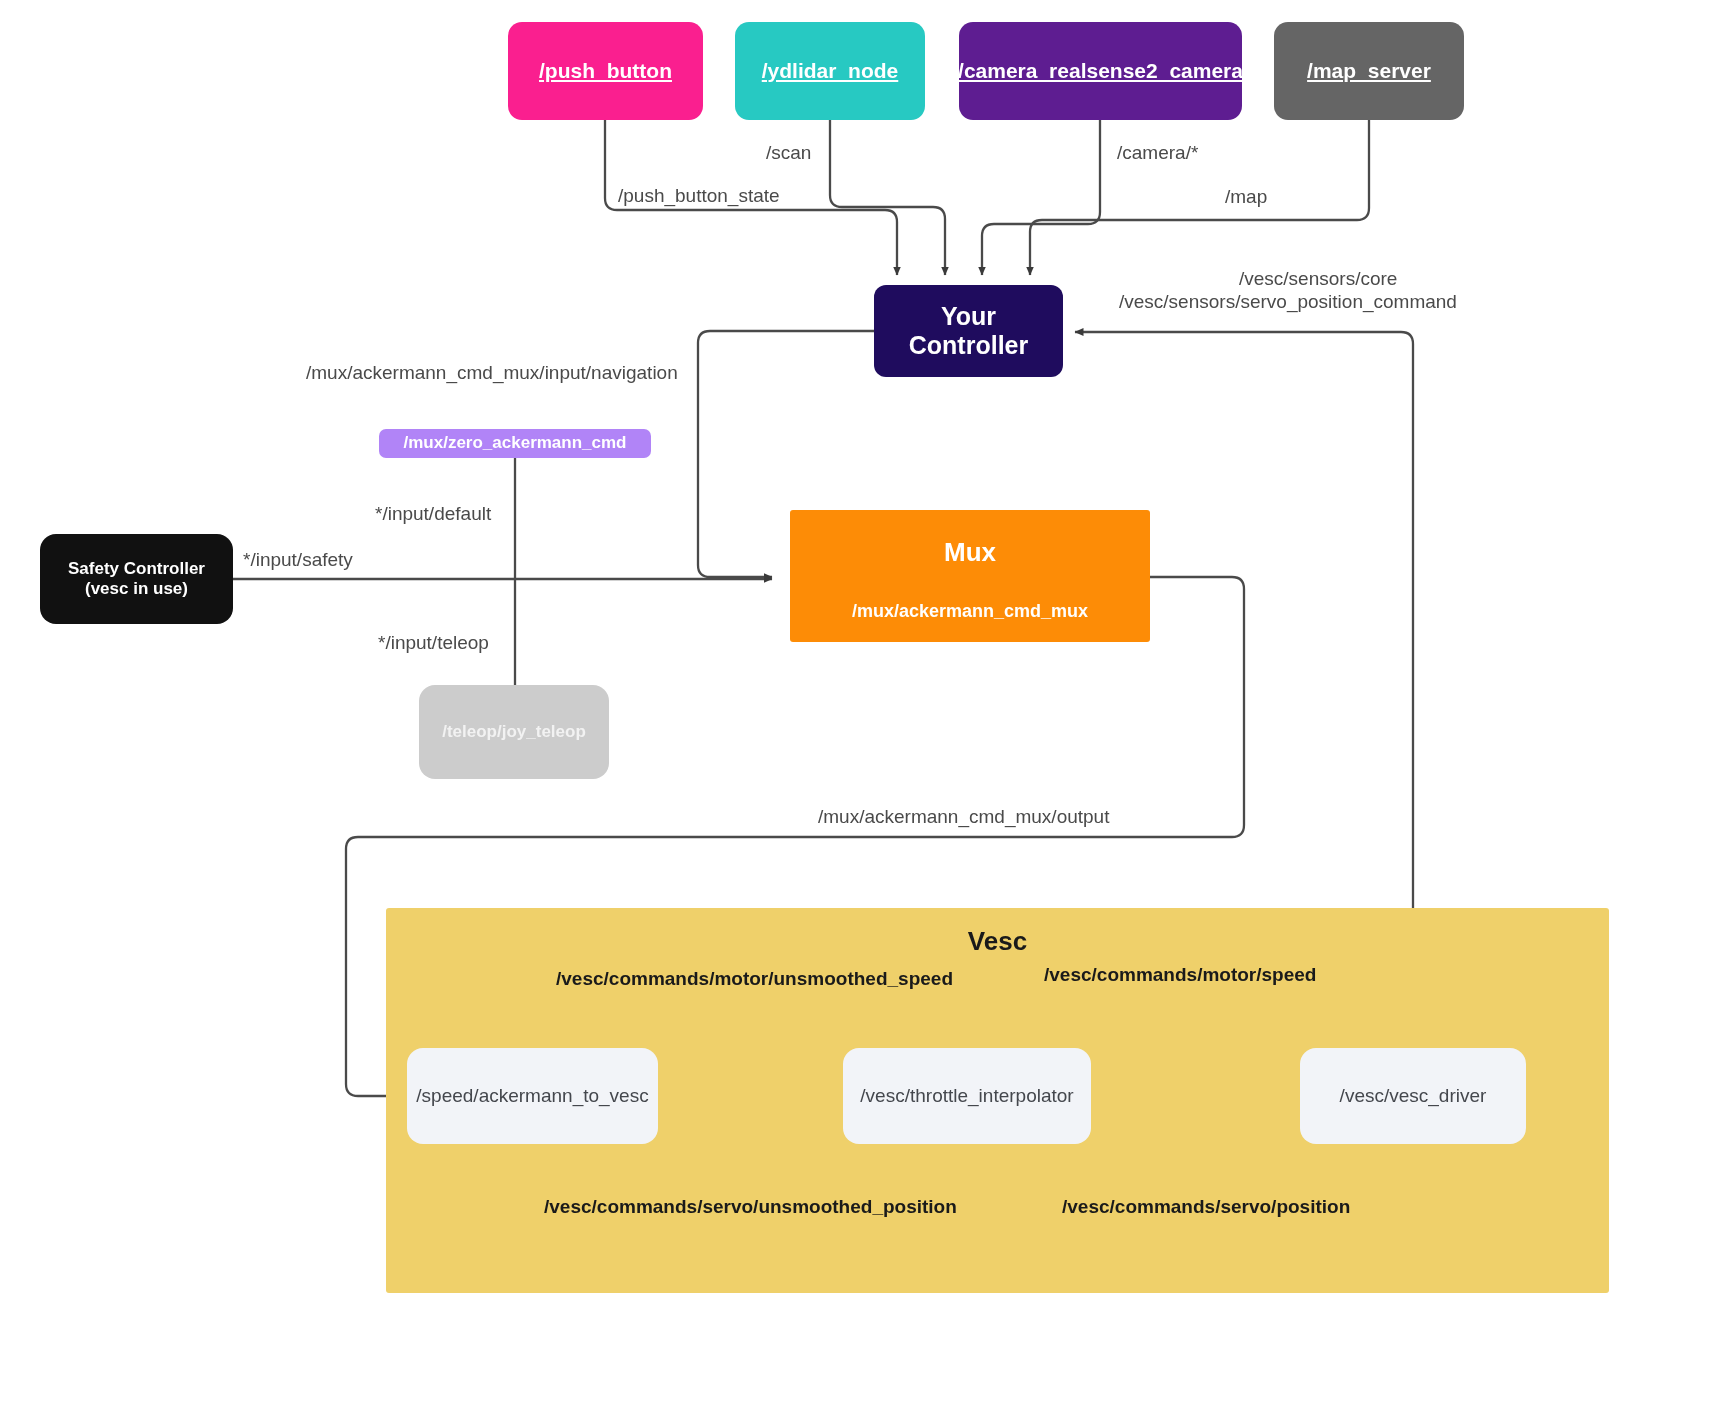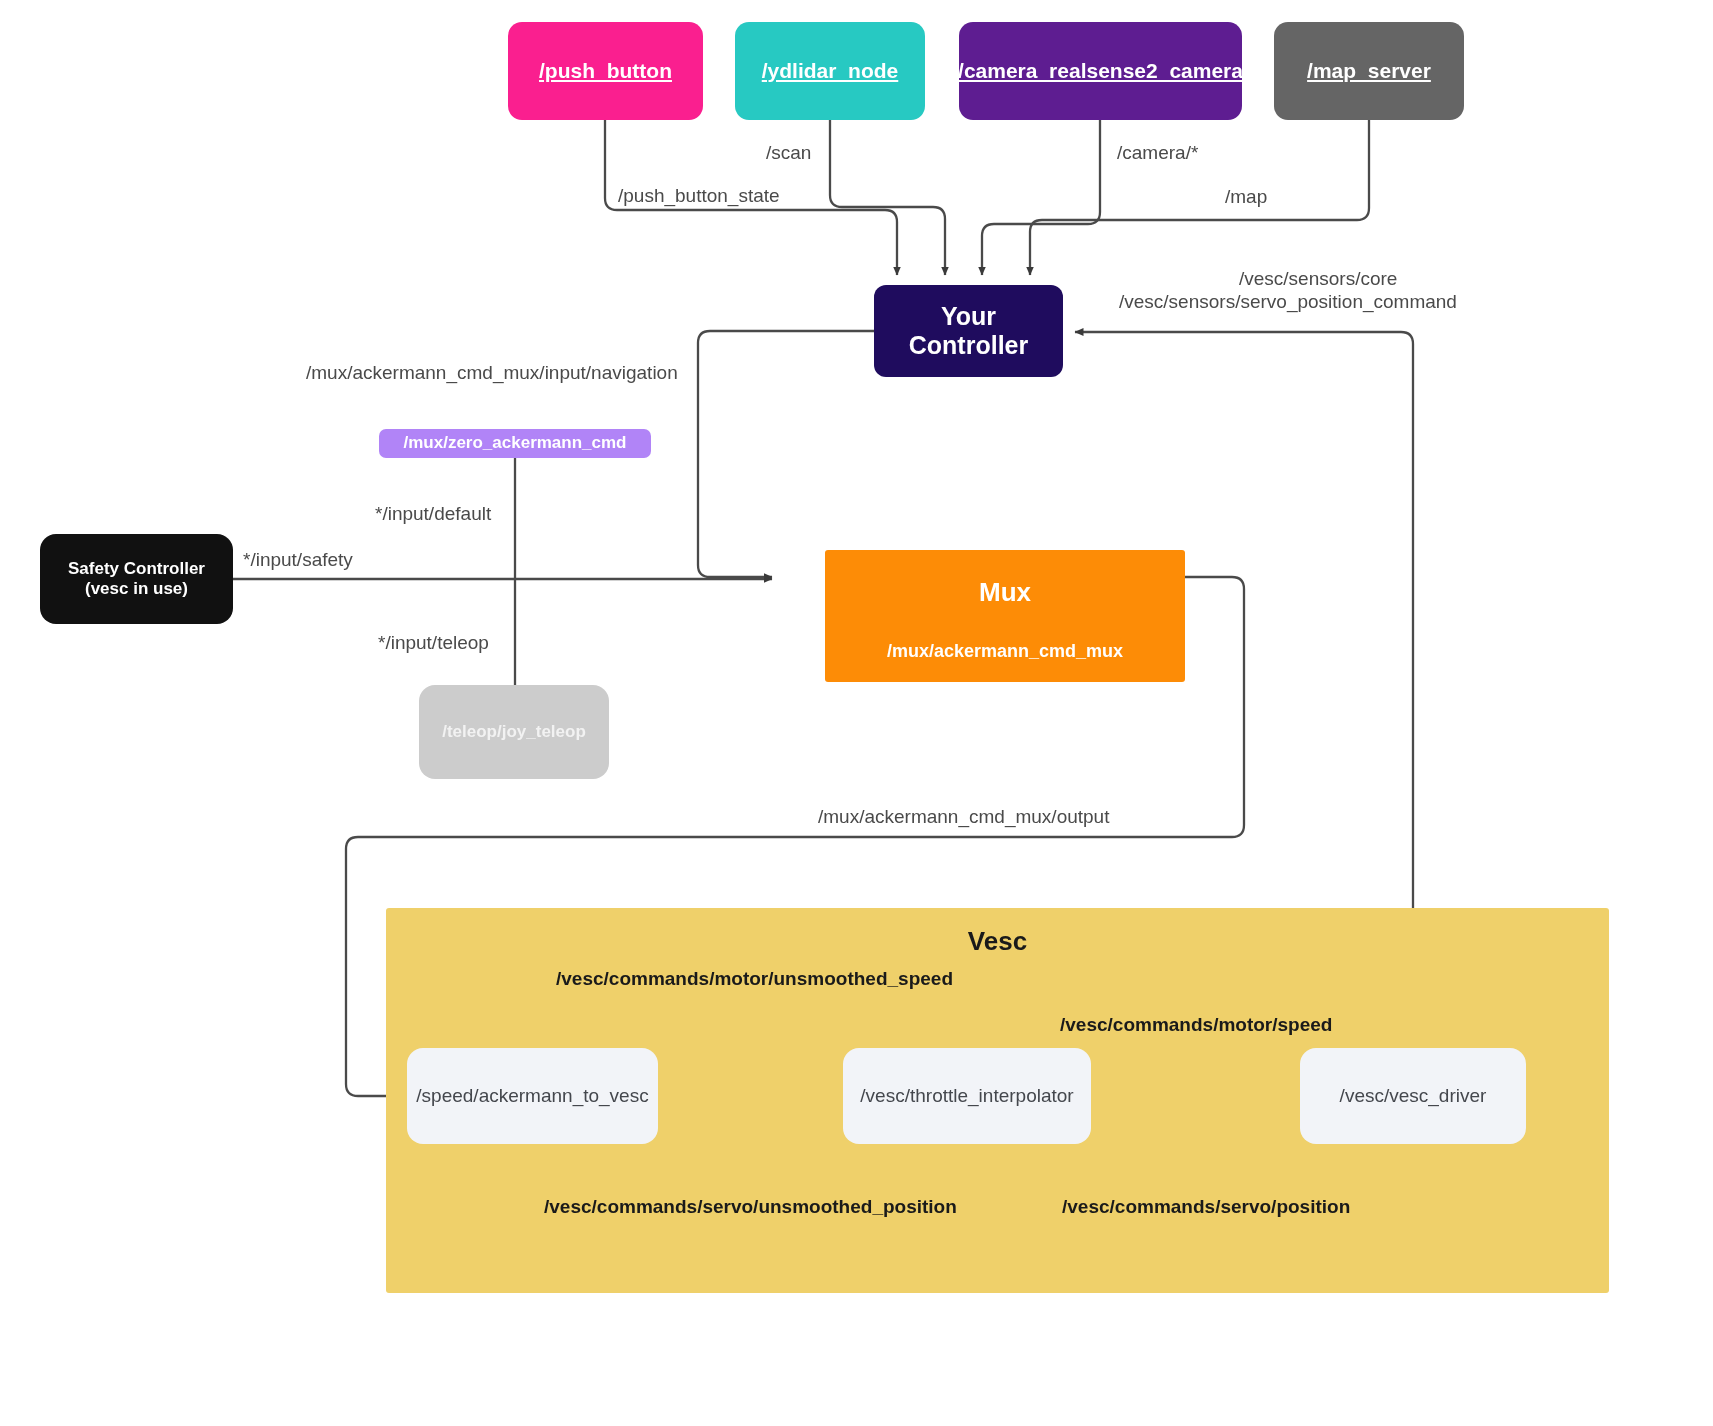--- a/index.html
+++ b/index.html
@@ -16,22 +16,22 @@
   .n-camera{left:959px;top:22px;width:283px;background:#5e1d91;}
   .n-map{left:1274px;top:22px;width:190px;background:#656565;}
   .n-controller{left:874px;top:285px;width:189px;background:#1f0c5e;color:#fff;
                 font-size:25px;border-radius:12px;height:92px;}
   .n-safety{left:40px;top:534px;width:193px;height:90px;background:#111111;color:#fff;
             font-size:17px;border-radius:16px;}
   .n-zero{left:379px;top:429px;width:272px;height:29px;background:#b184f7;color:#fff;
           font-size:17px;border-radius:7px;}
   .n-teleop{left:419px;top:685px;width:190px;height:94px;background:#cccccc;color:#f2f2f2;
             font-size:17px;border-radius:16px;}
-  .n-mux{left:825px;top:510px;width:360px;height:132px;background:#fd8c06;color:#fff;
-         border-radius:3px;flex-direction:column;justify-content:flex-start;margin-top:40px;}
+  .n-mux{left:790px;top:510px;width:360px;height:132px;background:#fd8c06;color:#fff;
+         border-radius:3px;flex-direction:column;justify-content:flex-start;}
   .n-mux .mux-title{font-size:26px;margin-top:27px;}
   .n-mux .mux-sub{font-size:18px;margin-top:33px;}
   .vesc-box{left:386px;top:908px;width:1223px;height:385px;background:#efd06a;
             border-radius:3px;flex-direction:column;justify-content:flex-start;color:#1a1a1a;}
   .vesc-box .vesc-title{font-size:26px;margin-top:18px;}
   .vnode{position:absolute;background:#f2f4f8;border-radius:16px;height:96px;
          display:flex;align-items:center;justify-content:center;font-weight:normal;
          font-size:19px;color:#44474d;text-align:center;box-sizing:border-box;}
   .v-ack{left:407px;top:1048px;width:251px;}
   .v-thr{left:843px;top:1048px;width:248px;}
@@ -144,16 +144,16 @@
 
   <div class="elabel" style="left:306px;top:362px;">/mux/ackermann_cmd_mux/input/navigation</div>
   <div class="elabel" style="left:375px;top:503px;">*/input/default</div>
   <div class="elabel" style="left:243px;top:549px;">*/input/safety</div>
   <div class="elabel" style="left:378px;top:632px;">*/input/teleop</div>
 
   <div class="elabel" style="left:818px;top:806px;">/mux/ackermann_cmd_mux/output</div>
 
   <div class="elabel b" style="left:556px;top:968px;">/vesc/commands/motor/unsmoothed_speed</div>
   <div class="elabel b" style="left:544px;top:1196px;">/vesc/commands/servo/unsmoothed_position</div>
-  <div class="elabel b" style="left:1044px;top:1014px;margin-left:16px;">/vesc/commands/motor/speed</div>
+  <div class="elabel b" style="left:1044px;top:964px;">/vesc/commands/motor/speed</div>
   <div class="elabel b" style="left:1062px;top:1196px;">/vesc/commands/servo/position</div>
 
 </div>
 
 </body></html>

